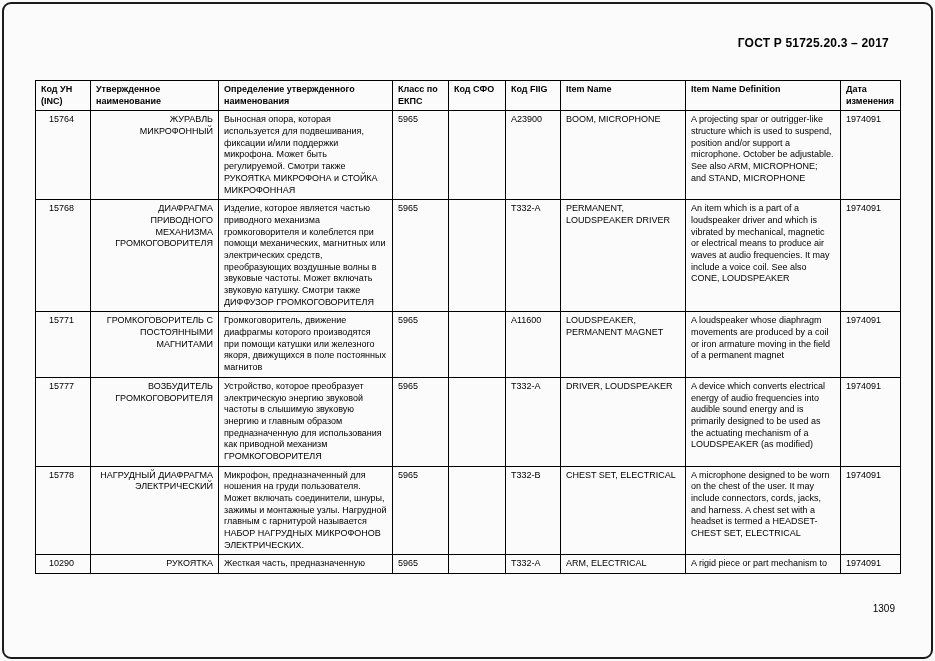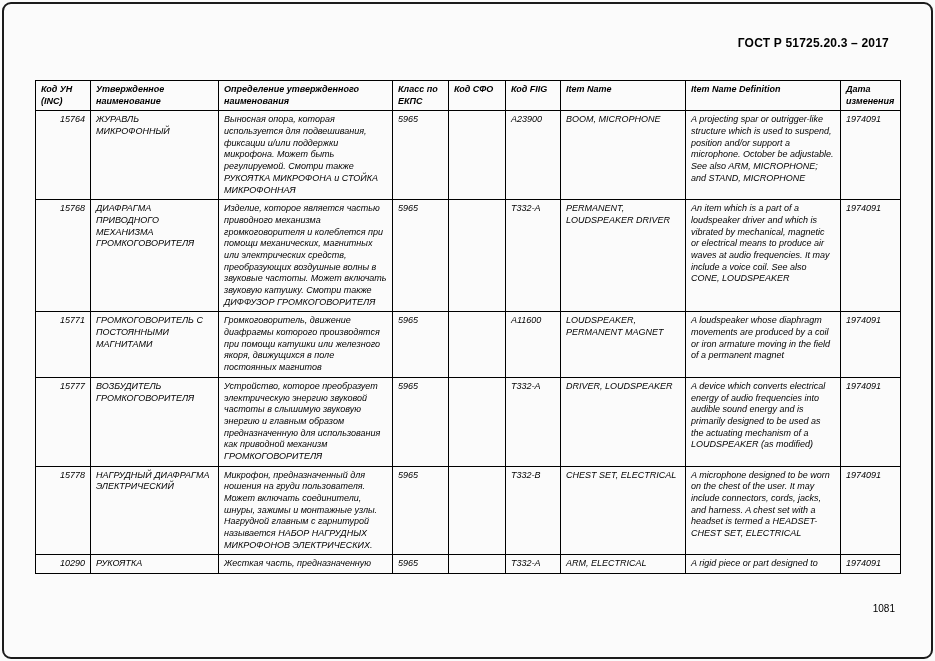--- a/index.html
+++ b/index.html
@@ -29,34 +29,33 @@
     font-weight: bold;
     letter-spacing: 0.2px;
   }
   table.inc-table {
     position: absolute;
     left: 35px;
     top: 80px;
     width: 865px;
     border-collapse: collapse;
     table-layout: fixed;
-    font-style: italic;
   }
   .inc-table th, .inc-table td {
     border: 1px solid #000;
     vertical-align: top;
     padding: 3px 5px;
     font-size: 9px;
     line-height: 1.3;
     text-align: left;
     word-wrap: break-word;
   }
   .inc-table th { font-weight: bold; }
-  td.f-inc { padding-left: 13px; text-align: right; }
-  td.f-name_ru { text-transform: none; }
+  td.f-inc { padding-left: 13px; }
+  td.f-name_ru { text-transform: none; text-align: right; }
   .page-number {
     position: absolute;
     top: 603px;
     right: 40px;
     font-size: 10px;
   }
 </style>
 </head>
 <body>
 
@@ -146,19 +145,19 @@
         <td class="f-date">1974091</td>
       </tr>
       <tr>
         <td class="f-inc">10290</td>
         <td class="f-name_ru">РУКОЯТКА</td>
         <td class="f-def_ru">Жесткая часть, предназначенную</td>
         <td class="f-ekps">5965</td>
         <td class="f-sfo"></td>
         <td class="f-fiig">T332-A</td>
         <td class="f-item_name">ARM, ELECTRICAL</td>
-        <td class="f-item_def">A rigid piece or part designed to</td>
+        <td class="f-item_def">A rigid piece or part mechanism to</td>
         <td class="f-date">1974091</td>
       </tr>
     </tbody>
 </table>
 
-<div class="page-number">1081</div>
+<div class="page-number">1309</div>
 
 </body></html>

